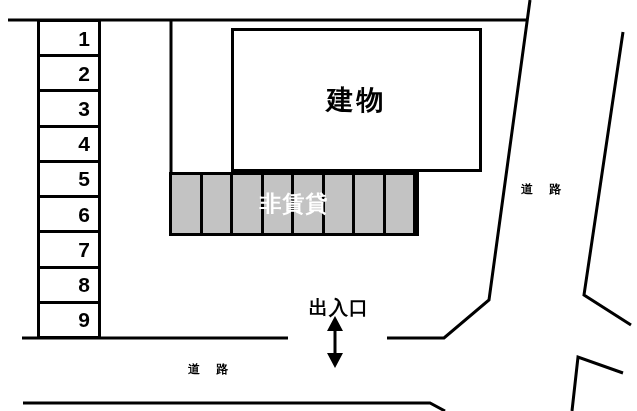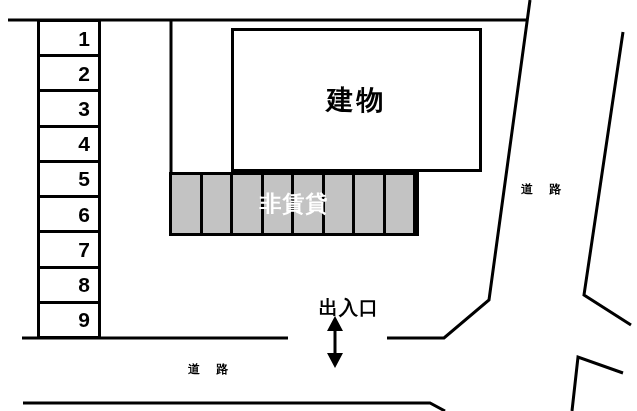--- a/index.html
+++ b/index.html
@@ -86,21 +86,21 @@
     align-items: center;
     justify-content: center;
     color: #ffffff;
     font-size: 22px;
     font-weight: bold;
     letter-spacing: 1px;
   }
 
   .entrance-label {
     position: absolute;
-    left: 312px; top: 295px;
+    left: 302px; top: 295px;
     width: 74px;
     text-align: center;
     font-size: 19px;
     font-weight: bold;
     letter-spacing: 1px;
   }
   .road-label {
     position: absolute;
     font-size: 12px;
     font-weight: bold;

